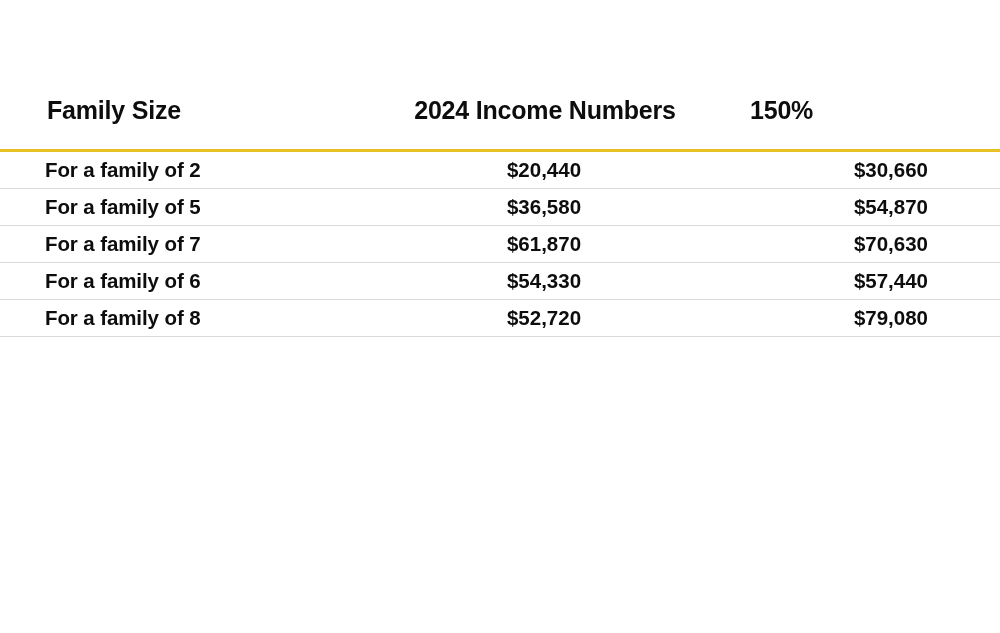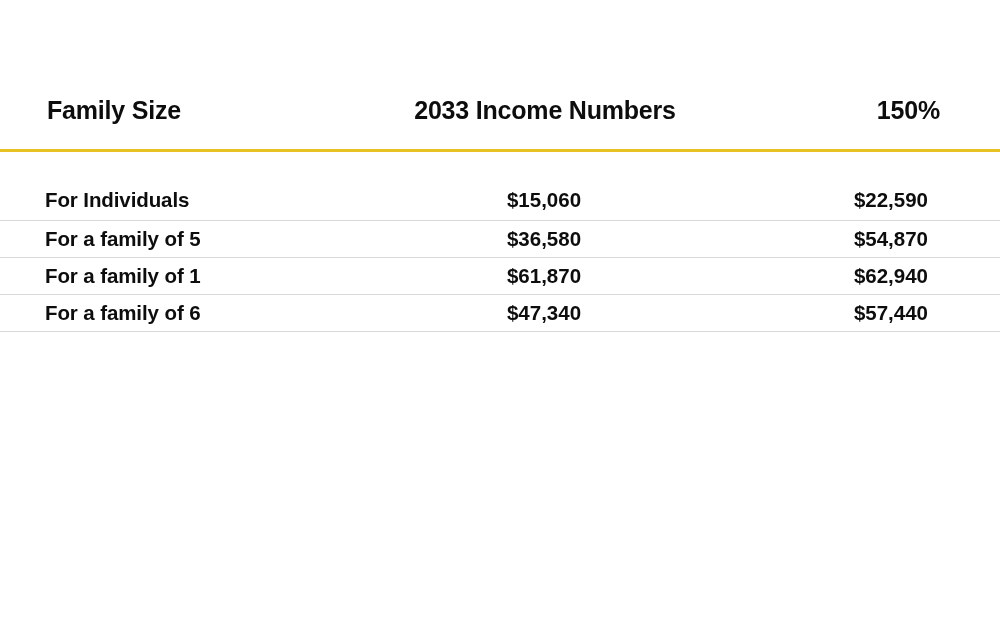--- a/index.html
+++ b/index.html
@@ -49,21 +49,21 @@
 
   th.h-size {
     text-align: left;
     padding-left: 47px;
   }
   th.h-inc {
     text-align: center;
     padding-left: 10px;
   }
   th.h-pct {
-    text-align: right;
+    text-align: left;
     padding-right: 60px;
   }
 
   thead tr {
     border-bottom: 3px solid #e8c225;
   }
 
   tbody tr {
     border-bottom: 1px solid #d9d9d9;
   }
@@ -109,41 +109,46 @@
   <div class="table-wrap">
     <table class="income-table">
       <colgroup>
         <col class="c-size">
         <col class="c-inc">
         <col class="c-pct">
       </colgroup>
       <thead>
         <tr>
           <th class="h-size">Family Size</th>
-          <th class="h-inc">2033 Income Numbers</th>
+          <th class="h-inc">2024 Income Numbers</th>
           <th class="h-pct">150%</th>
         </tr>
       </thead>
       <tbody>
-        <tr class="first-row">
-          <td class="cell-size">For Individuals</td>
-          <td class="cell-inc">$15,060</td>
-          <td class="cell-pct">$22,590</td>
+        <tr>
+          <td class="cell-size">For a family of 2</td>
+          <td class="cell-inc">$20,440</td>
+          <td class="cell-pct">$30,660</td>
         </tr>
         <tr>
           <td class="cell-size">For a family of 5</td>
           <td class="cell-inc">$36,580</td>
           <td class="cell-pct">$54,870</td>
         </tr>
         <tr>
-          <td class="cell-size">For a family of 1</td>
+          <td class="cell-size">For a family of 7</td>
           <td class="cell-inc">$61,870</td>
-          <td class="cell-pct">$62,940</td>
+          <td class="cell-pct">$70,630</td>
         </tr>
         <tr>
           <td class="cell-size">For a family of 6</td>
-          <td class="cell-inc">$47,340</td>
+          <td class="cell-inc">$54,330</td>
           <td class="cell-pct">$57,440</td>
+        </tr>
+        <tr>
+          <td class="cell-size">For a family of 8</td>
+          <td class="cell-inc">$52,720</td>
+          <td class="cell-pct">$79,080</td>
         </tr>
       </tbody>
     </table>
   </div>
 </div>
 
 </body></html>

